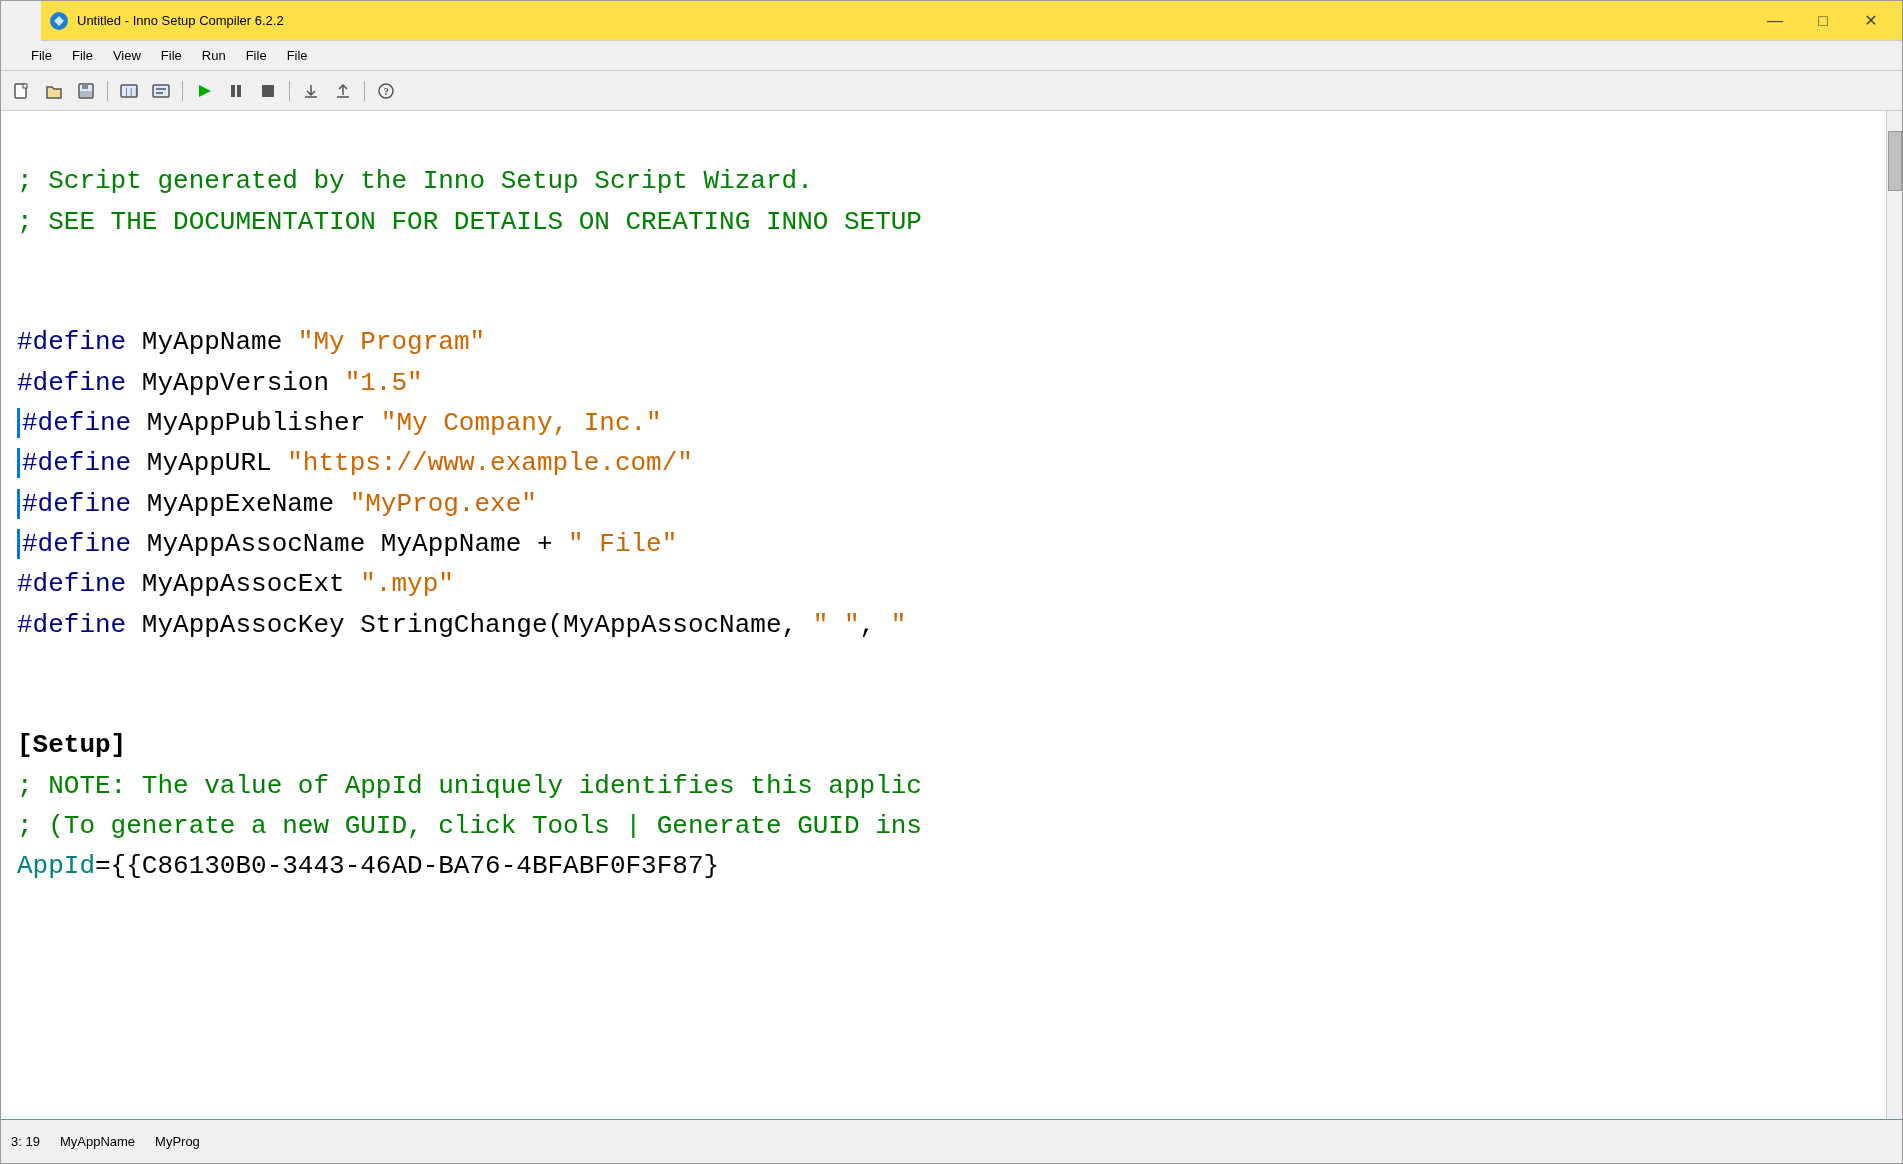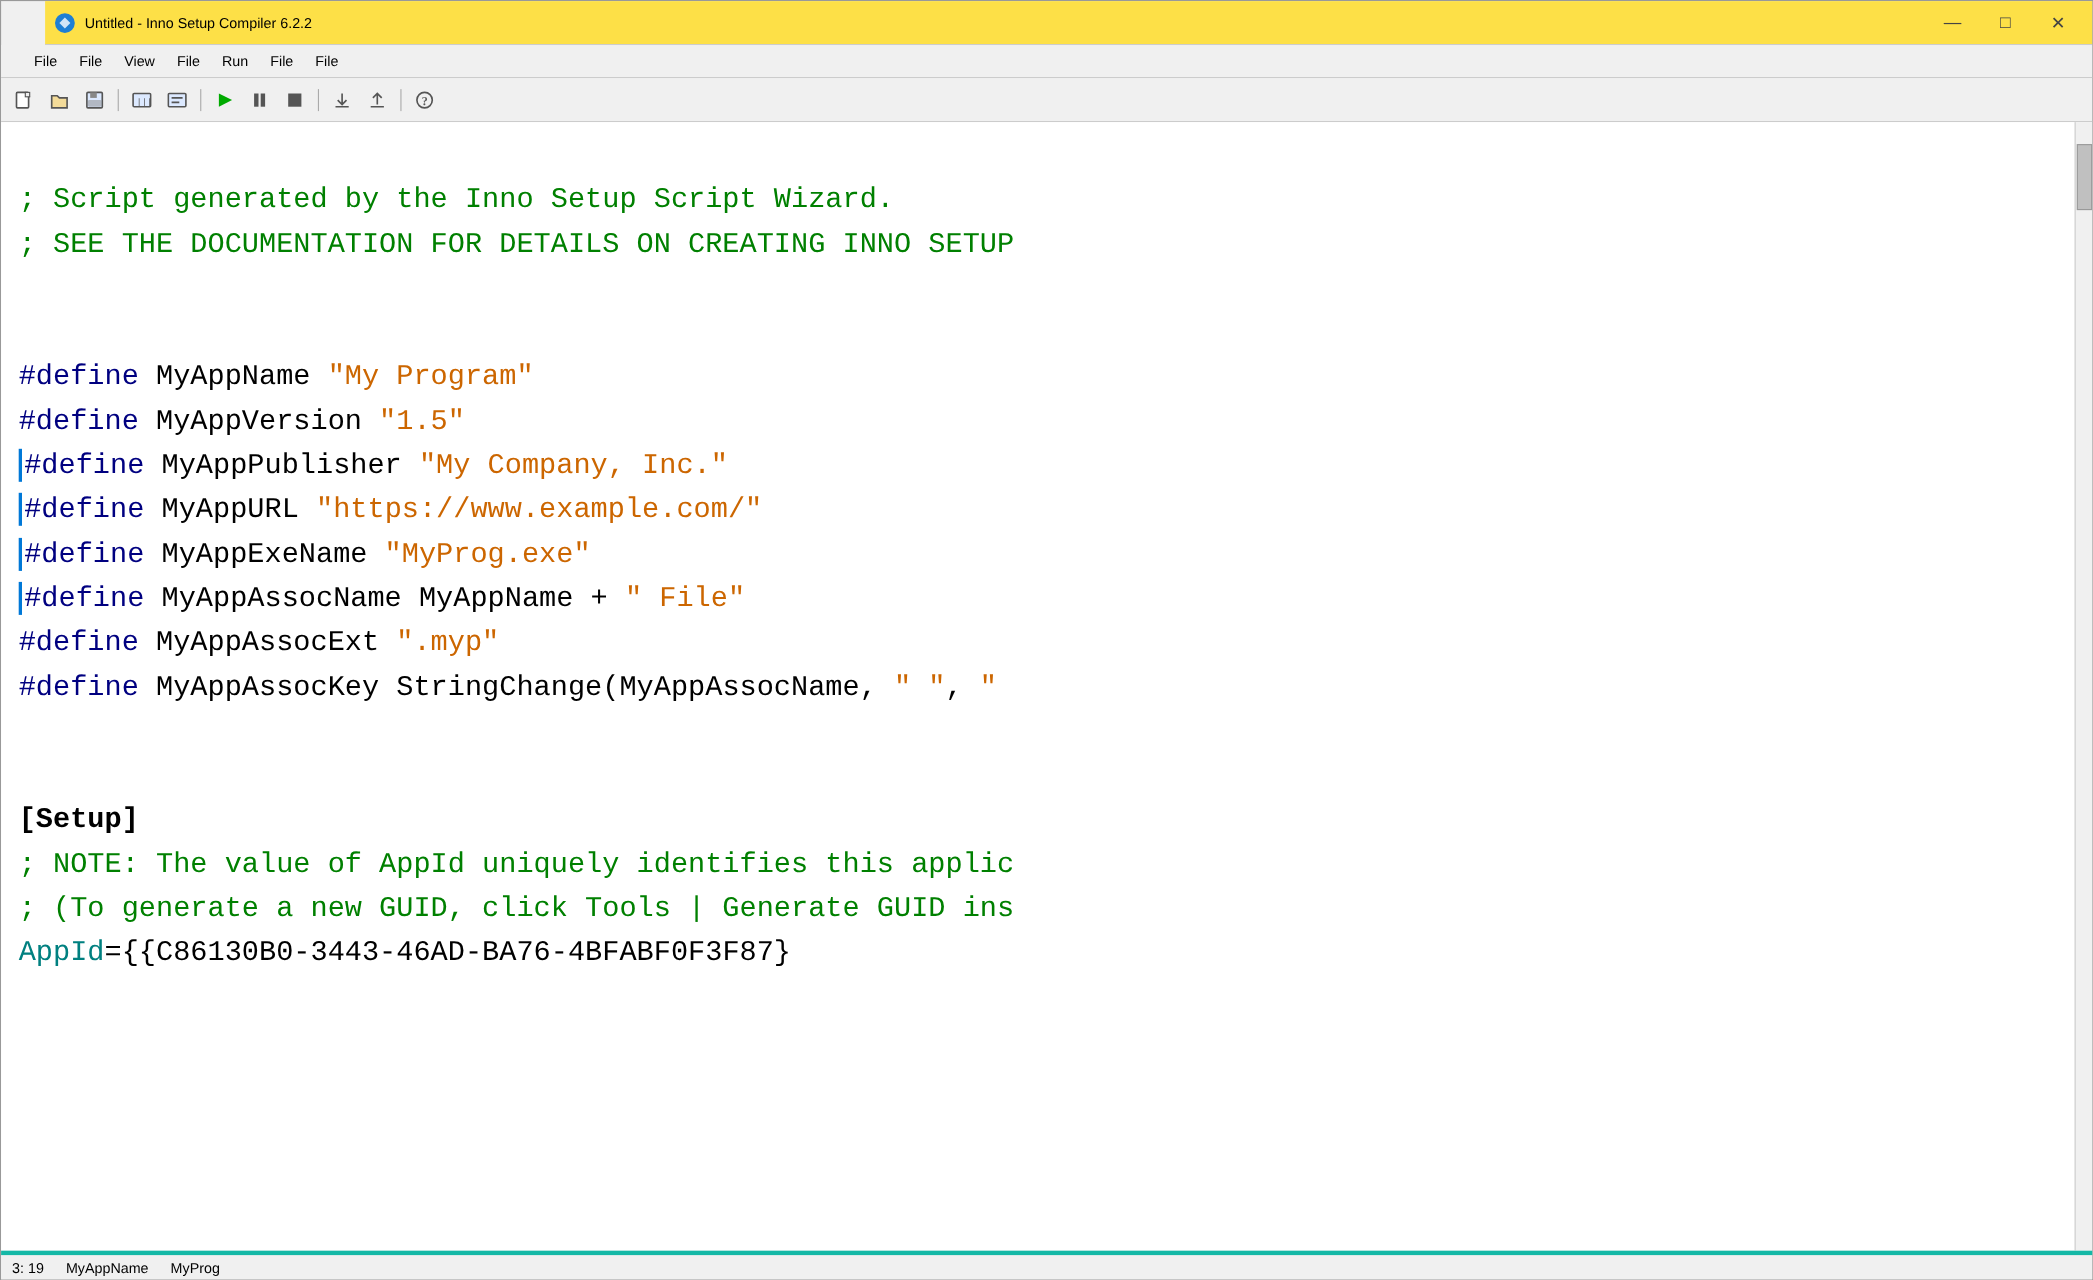--- a/index.html
+++ b/index.html
@@ -146,23 +146,23 @@
     .scrollbar-thumb {
       width: 14px;
       height: 60px;
       background: #c0c0c0;
       border: 1px solid #999;
       margin-top: 20px;
     }
 
     
     .status-bar {
-      height: 26px;
-      background: #f0f0f0;
-      border-top: 4px solid #14b8a6;
+      height: 44px;
+      background: #f0f0f0;
+      border-top: 1px solid #14b8a6;
       display: flex;
       align-items: center;
       padding: 0 10px;
       gap: 20px;
       font-size: 13px;
       color: #000;
       flex-shrink: 0;
     }
 
     .status-item {

